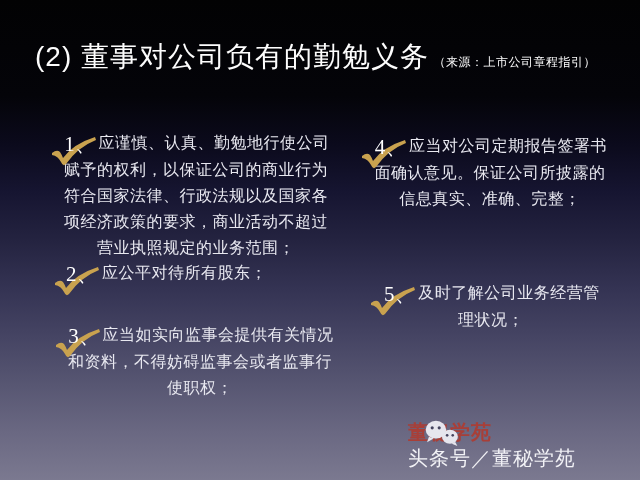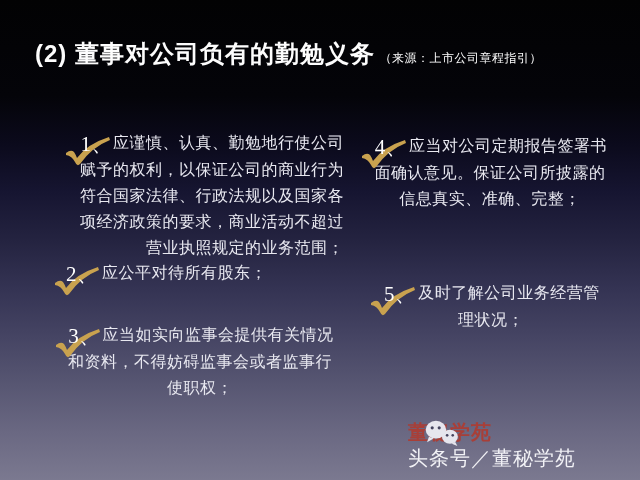--- a/index.html
+++ b/index.html
@@ -10,26 +10,26 @@
   }
   .slide {
     position:relative; width:640px; height:480px; overflow:hidden;
     background:linear-gradient(180deg,
       #020203 0%, #040409 20%, #0b0a1c 30%, #161531 40%,
       #242340 50%, #343353 60%, #454463 70%, #575672 80%,
       #6a6882 90%, #7b7990 100%);
   }
   
   .title { position:absolute; left:35px; top:38px; width:580px; white-space:nowrap; color:#fdfdfd; }
-  .title .main { font-size:24px; font-weight:bold; letter-spacing:1px; }
+  .title .main { font-size:28px; font-weight:normal; letter-spacing:1px; }
   .title .source { font-size:12px; font-weight:normal; letter-spacing:0.5px; }
 
   
   .item { position:absolute; color:#e8e8f0; font-size:16px; line-height:26px; text-align:center; letter-spacing:0.5px; }
-  .item1 { left:68px;  top:130px; width:276px;text-align:right; }
+  .item1 { left:58px;  top:130px; width:276px; }
   .item2 { left:66px;  top:260px; width:276px; text-align:left; }
   .item3 { left:62px;  top:322px; width:276px; }
   .item4 { left:370px; top:133px; width:240px; }
   .item5 { left:378px; top:253px; width:226px;margin-top:27px; }
   .item6 { left:370px; top:350px; width:240px; }
 
   .checknum { position:relative; display:inline-block; width:36px; height:24px; vertical-align:-3px; }
   .checknum svg { position:absolute; left:-13px; top:0px; width:48px; height:34px; overflow:visible; }
   .checknum .n { position:relative; z-index:1; font-size:21px; line-height:22px; color:#ffffff; font-family:"Liberation Serif","DejaVu Serif",serif; }
 

